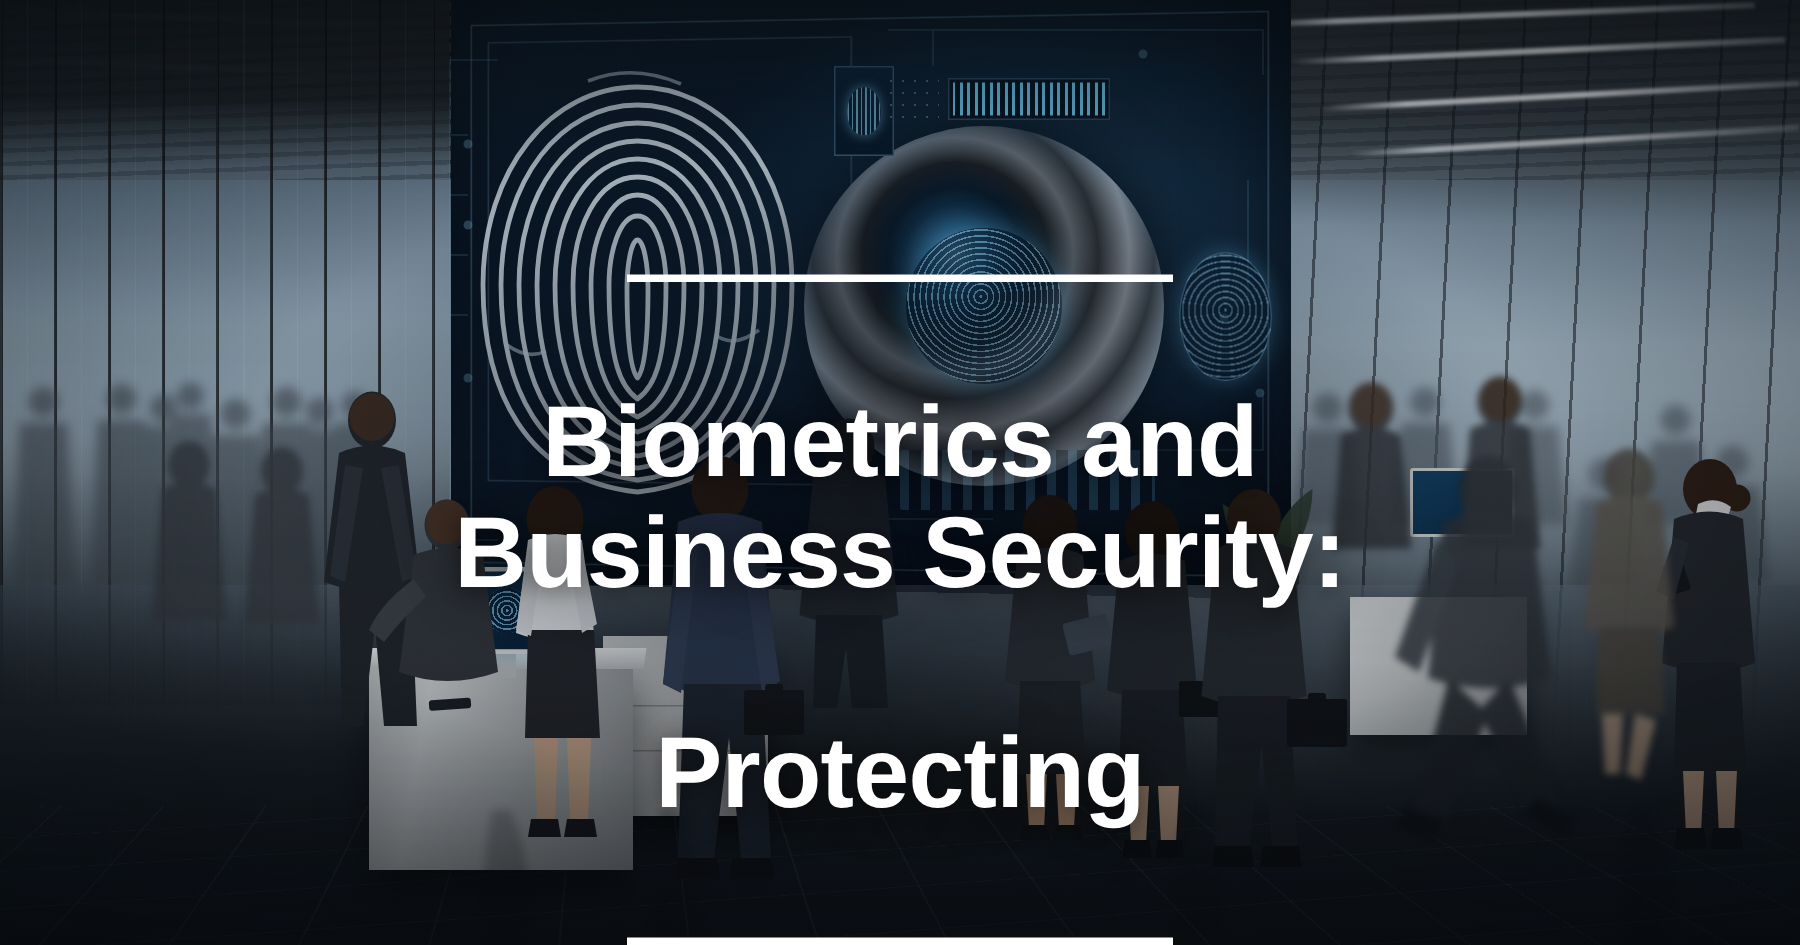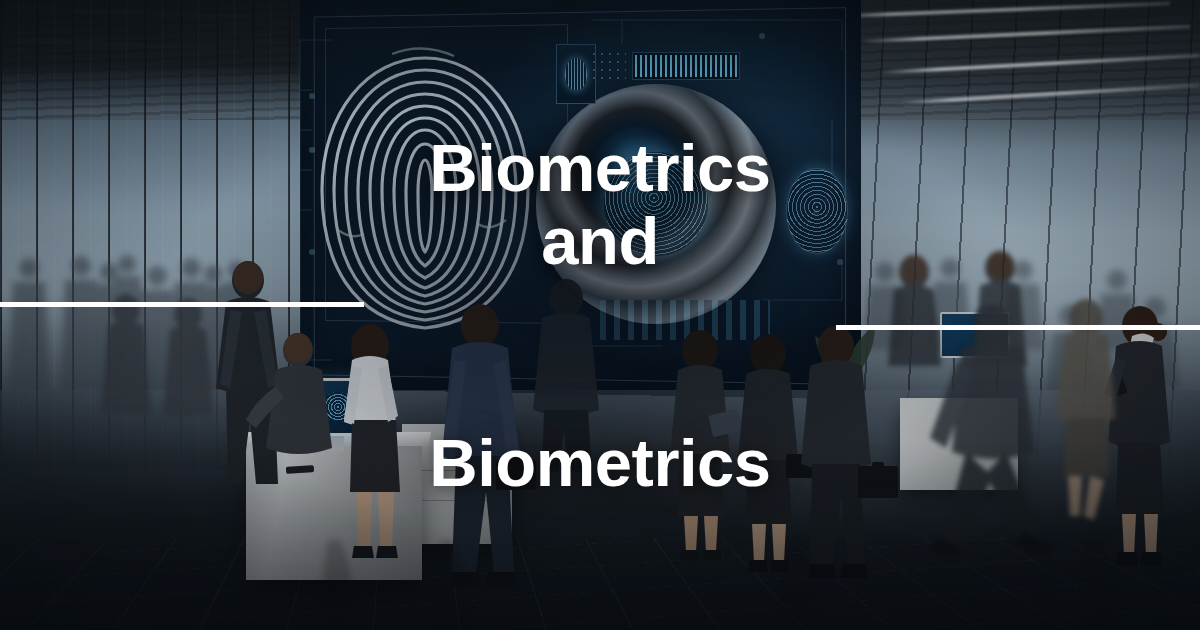--- a/index.html
+++ b/index.html
@@ -297,21 +297,21 @@
     mix-blend-mode:multiply;
   }
   .scrim {
     position:absolute; left:0; top:90px; width:1200px; height:450px;
     background:radial-gradient(ellipse 46% 60% at 50% 50%, rgba(6,12,20,.44) 0%, rgba(6,12,20,.18) 55%, rgba(0,0,0,0) 80%);
   }
 
   
   .overlay {
     position:absolute; inset:0;
-    display:flex; flex-direction:row;
+    display:flex; flex-direction:column;
     align-items:center; justify-content:flex-end;gap:48px;
   }
   .rule {
     width:364px; height:5px; background:#ffffff; flex:none;
   }
   .rule-top { margin-bottom:22px; }
   .rule-bottom { margin-top:24px; }
   .title {
     color:#ffffff;
     font-family:"Liberation Sans", sans-serif;
@@ -630,20 +630,20 @@
 
     <div class="cool-tint"></div>
     <div class="scrim"></div>
     <div class="grade"></div>
   </div>
 
   <div class="overlay">
     <div class="rule rule-top"></div>
     <h1 class="title">
       <span>Biometrics and</span><br>
+      <span>Business Security:</span><br>
       <br>
-      <br>
-      <span>Biometrics</span>
+      <span>Protecting</span>
     </h1>
     <div class="rule rule-bottom"></div>
   </div>
 
 </div>
 
 </body></html>

